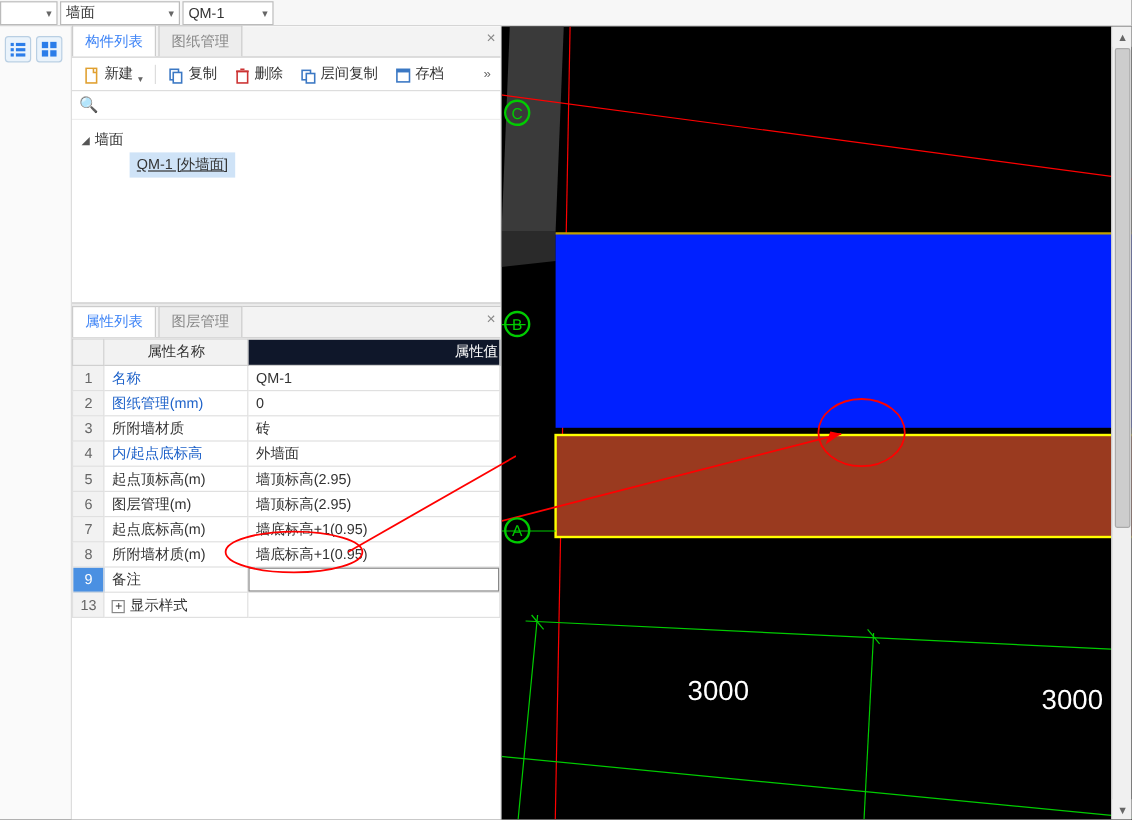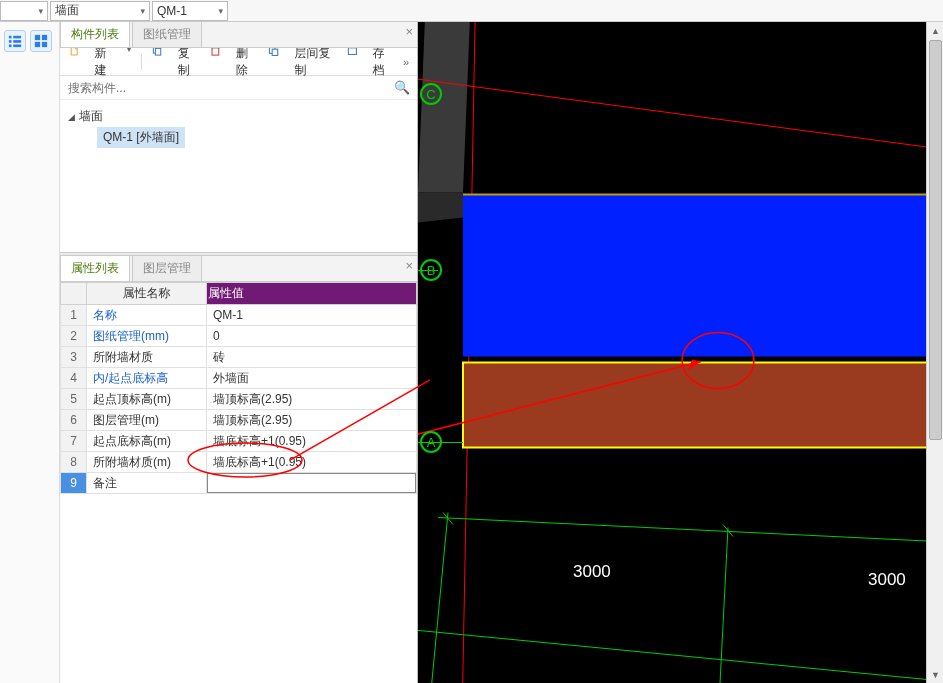--- a/index.html
+++ b/index.html
@@ -19,67 +19,67 @@
 .left-tool-col .iconbox { width: 22px; height: 22px; border: 1px solid #b9cfe3; border-radius: 3px; background: #eaf3fb; display: inline-flex; align-items: center; justify-content: center; margin: 4px 2px; }
 .left-tool-col svg { width: 14px; height: 14px; }
 .left-tool-col-inner { display: flex; align-items: center; padding: 4px 2px; }
 
 .panels-col { width: 358px; display: flex; flex-direction: column; border-right: 1px solid #bbb; background: #fff; }
 
 
 .panel { display: flex; flex-direction: column; background: #fff; }
 .panel-tabs { height: 26px; display: flex; align-items: flex-end; border-bottom: 1px solid #ccc; background: #f3f3f3; position: relative; }
 .panel-tabs .tab { padding: 4px 10px; border: 1px solid #ccc; border-bottom: none; background: #ededed; color: #888; cursor: pointer; margin-right: 2px; }
-.panel-tabs .tab.active { background: #fff; color: #4d7c0f; }
+.panel-tabs .tab.active { background: #fff; color: #3b82f6; }
 .panel-tabs .close-x { position: absolute; right: 4px; top: 2px; font-size: 13px; color: #888; cursor: pointer; }
 
 .toolbar { height: 28px; display: flex; align-items: center; border-bottom: 1px solid #ddd; padding: 0 4px; gap: 2px; background: #fff; }
-.tool-btn { display: flex; align-items: flex-start; gap: 15px; padding: 2px 6px; cursor: pointer; border-radius: 2px; }
+.tool-btn { display: flex; align-items: flex-end; gap: 3px; padding: 2px 6px; cursor: pointer; border-radius: 2px; }
 .tool-btn .icon { width: 14px; height: 14px; display: inline-block; }
 .tool-btn .dd-arrow { font-size: 8px; color: #666; margin-left: 1px; }
 .toolbar .sep { width: 1px; height: 16px; background: #ddd; margin: 0 2px; }
 .toolbar .more { margin-left: auto; color: #666; font-size: 11px; cursor: pointer; padding: 2px 4px; }
 
 .search-row { display: flex; align-items: center; border-bottom: 1px solid #eee; height: 24px; padding: 0 6px; color: #aaa; }
 .search-row input { border: none; outline: none; flex: 1; font-size: 12px; }
 .search-row .mag { color: #888; font-size: 13px; }
 
 .tree-area { flex: 1; padding: 6px 4px; overflow: auto; }
 .tree-root { display: flex; align-items: center; gap: 4px; padding: 2px 4px; }
 .tree-caret { font-size: 9px; color: #555; }
-.tree-child { margin-left: 33px; padding: 2px 6px; background: #cfe3f7; display: inline-block; }
+.tree-child { margin-left: 44px; padding: 2px 6px; background: #cfe3f7; display: inline-block; text-decoration: underline; }
 
 
 .h-splitter { height: 4px; background: #eaeaea; border-top: 1px solid #ccc; border-bottom: 1px solid #ccc; position: relative; }
 
 
 .prop-panel { flex: 1; display: flex; flex-direction: column; min-height: 0; }
 .prop-grid { flex: 1; overflow: auto; }
 table.pg { border-collapse: collapse; width: 100%; }
 table.pg th { background: #f2f2f2; border: 1px solid #d0d0d0; font-weight: normal; height: 22px; }
 table.pg th.num { width: 26px; }
 table.pg th.name { width: 120px; text-align: center; }
-table.pg th.val { background: #701a75; color: #fff; text-align: left; }
+table.pg th.val { background: #0f172a; color: #fff; text-align: right; }
 table.pg td { border: 1px solid #e0e0e0; height: 21px; padding: 0 6px; }
 table.pg td.num { background: #f2f2f2; text-align: center; color: #666; width: 26px; }
 table.pg td.name { width: 120px; }
 table.pg td.name.link { color: #1e62c9; }
 table.pg tr.selected td.num { background: #4a90e2; color: #fff; }
 table.pg tr.selected td.val { padding: 0; }
 table.pg tr.selected td.val .inline-input { width: 100%; height: 20px; border: 1px solid #888; outline: none; padding: 0 4px; font-size: 12px; }
 .exp { display: inline-block; width: 11px; height: 11px; border: 1px solid #888; text-align: center; line-height: 9px; font-size: 10px; margin-right: 4px; cursor: pointer; background: #fff; }
 
 
 .viewport { flex: 1; background: #000; position: relative; overflow: hidden; }
 .viewport svg { width: 100%; height: 100%; display: block; }
 .vp-scrollbar { position: absolute; right: 0; top: 0; width: 17px; height: 100%; background: #f0f0f0; border-left: 1px solid #ccc; }
 .vp-scrollbar .thumb { position: absolute; left: 2px; width: 13px; background: #cdcdcd; border: 1px solid #aaa; border-radius: 2px; }
 .vp-scrollbar .arrow { position: absolute; left: 0; width: 17px; height: 17px; display: flex; align-items: center; justify-content: center; color: #666; font-size: 9px; background: #f0f0f0; }
 .axis-marker { position: absolute; width: 22px; height: 22px; border: 2px solid #0c0; border-radius: 50%; color: #0c0; font-size: 13px; display: flex; align-items: center; justify-content: center; background: rgba(0,0,0,0); }
-.dim-text { position: absolute; color: #fff; font-size: 17px; }
+.dim-text { position: absolute; color: #fff; font-size: 23px; }
 </style>
 </head>
 <body>
 
 <div class="topbar">
   <div class="dd dd0">
       <span></span>
       <span class="chev">▾</span>
     </div>
   <div class="dd dd1">
@@ -159,21 +159,20 @@
         <div class="tool-btn">
           <span class="icon"><svg viewBox="0 0 16 16">
                 <rect x="2" y="2" width="12" height="12" fill="none" stroke="#3b78c4" stroke-width="1.5"></rect>
                 <rect x="2" y="2" width="12" height="3" fill="#3b78c4"></rect>
               </svg></span>
           <span>存档</span>
         </div>
         <span class="more">»</span>
       </div>
       <div class="search-row">
-        <input placeholder="搜索构件..." style="">
         <span class="mag">🔍</span>
       </div>
       <div class="tree-area">
         <div class="tree-root">
           <span class="tree-caret">◢</span>
           <span>墙面</span>
         </div>
         <div>
           <span class="tree-child">QM-1 [外墙面]</span>
         </div>
@@ -236,20 +235,25 @@
               <tr>
                 <td class="num">8</td>
                 <td class="name"><span>所附墙材质(m)</span></td>
                 <td class="val">墙底标高+1(0.95)</td>
               </tr>
               <tr class="selected">
                 <td class="num">9</td>
                 <td class="name"><span>备注</span></td>
                 <td class="val"><input class="inline-input" style=""></td>
               </tr>
+              <tr>
+                <td class="num">13</td>
+                <td class="name"><span class="exp">+</span><span>显示样式</span></td>
+                <td class="val"></td>
+              </tr>
             </tbody>
         </table>
       </div>
     </div>
 
   </div>
 
   <div class="viewport">
     <svg viewBox="0 0 525 660">
 

